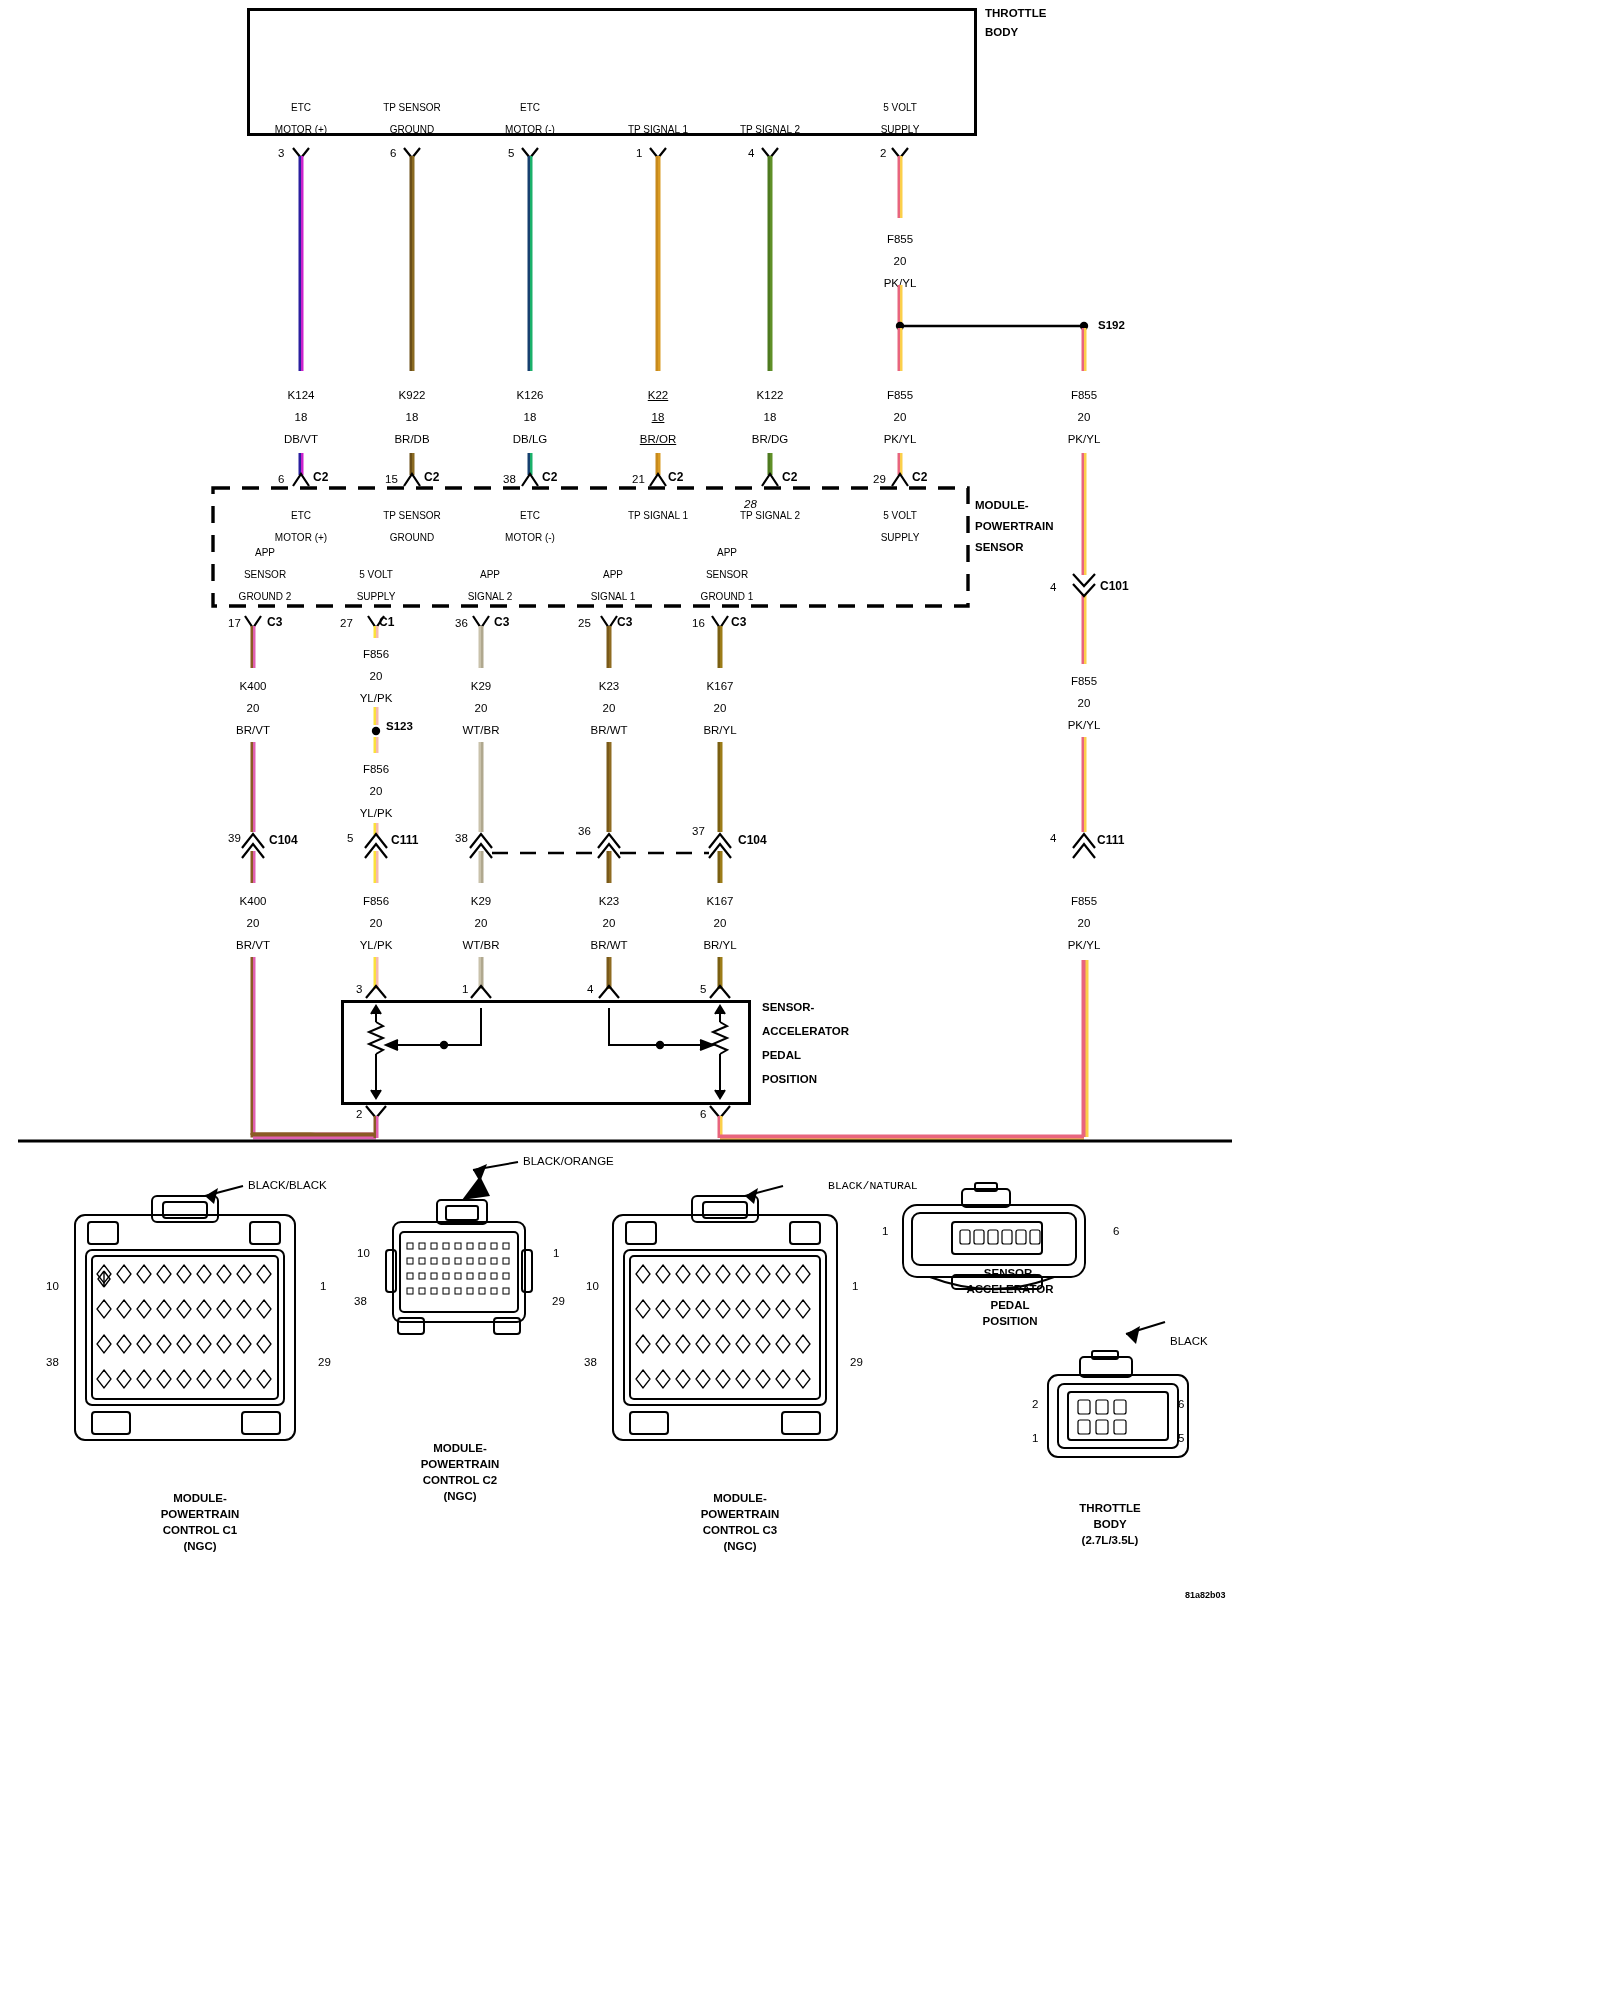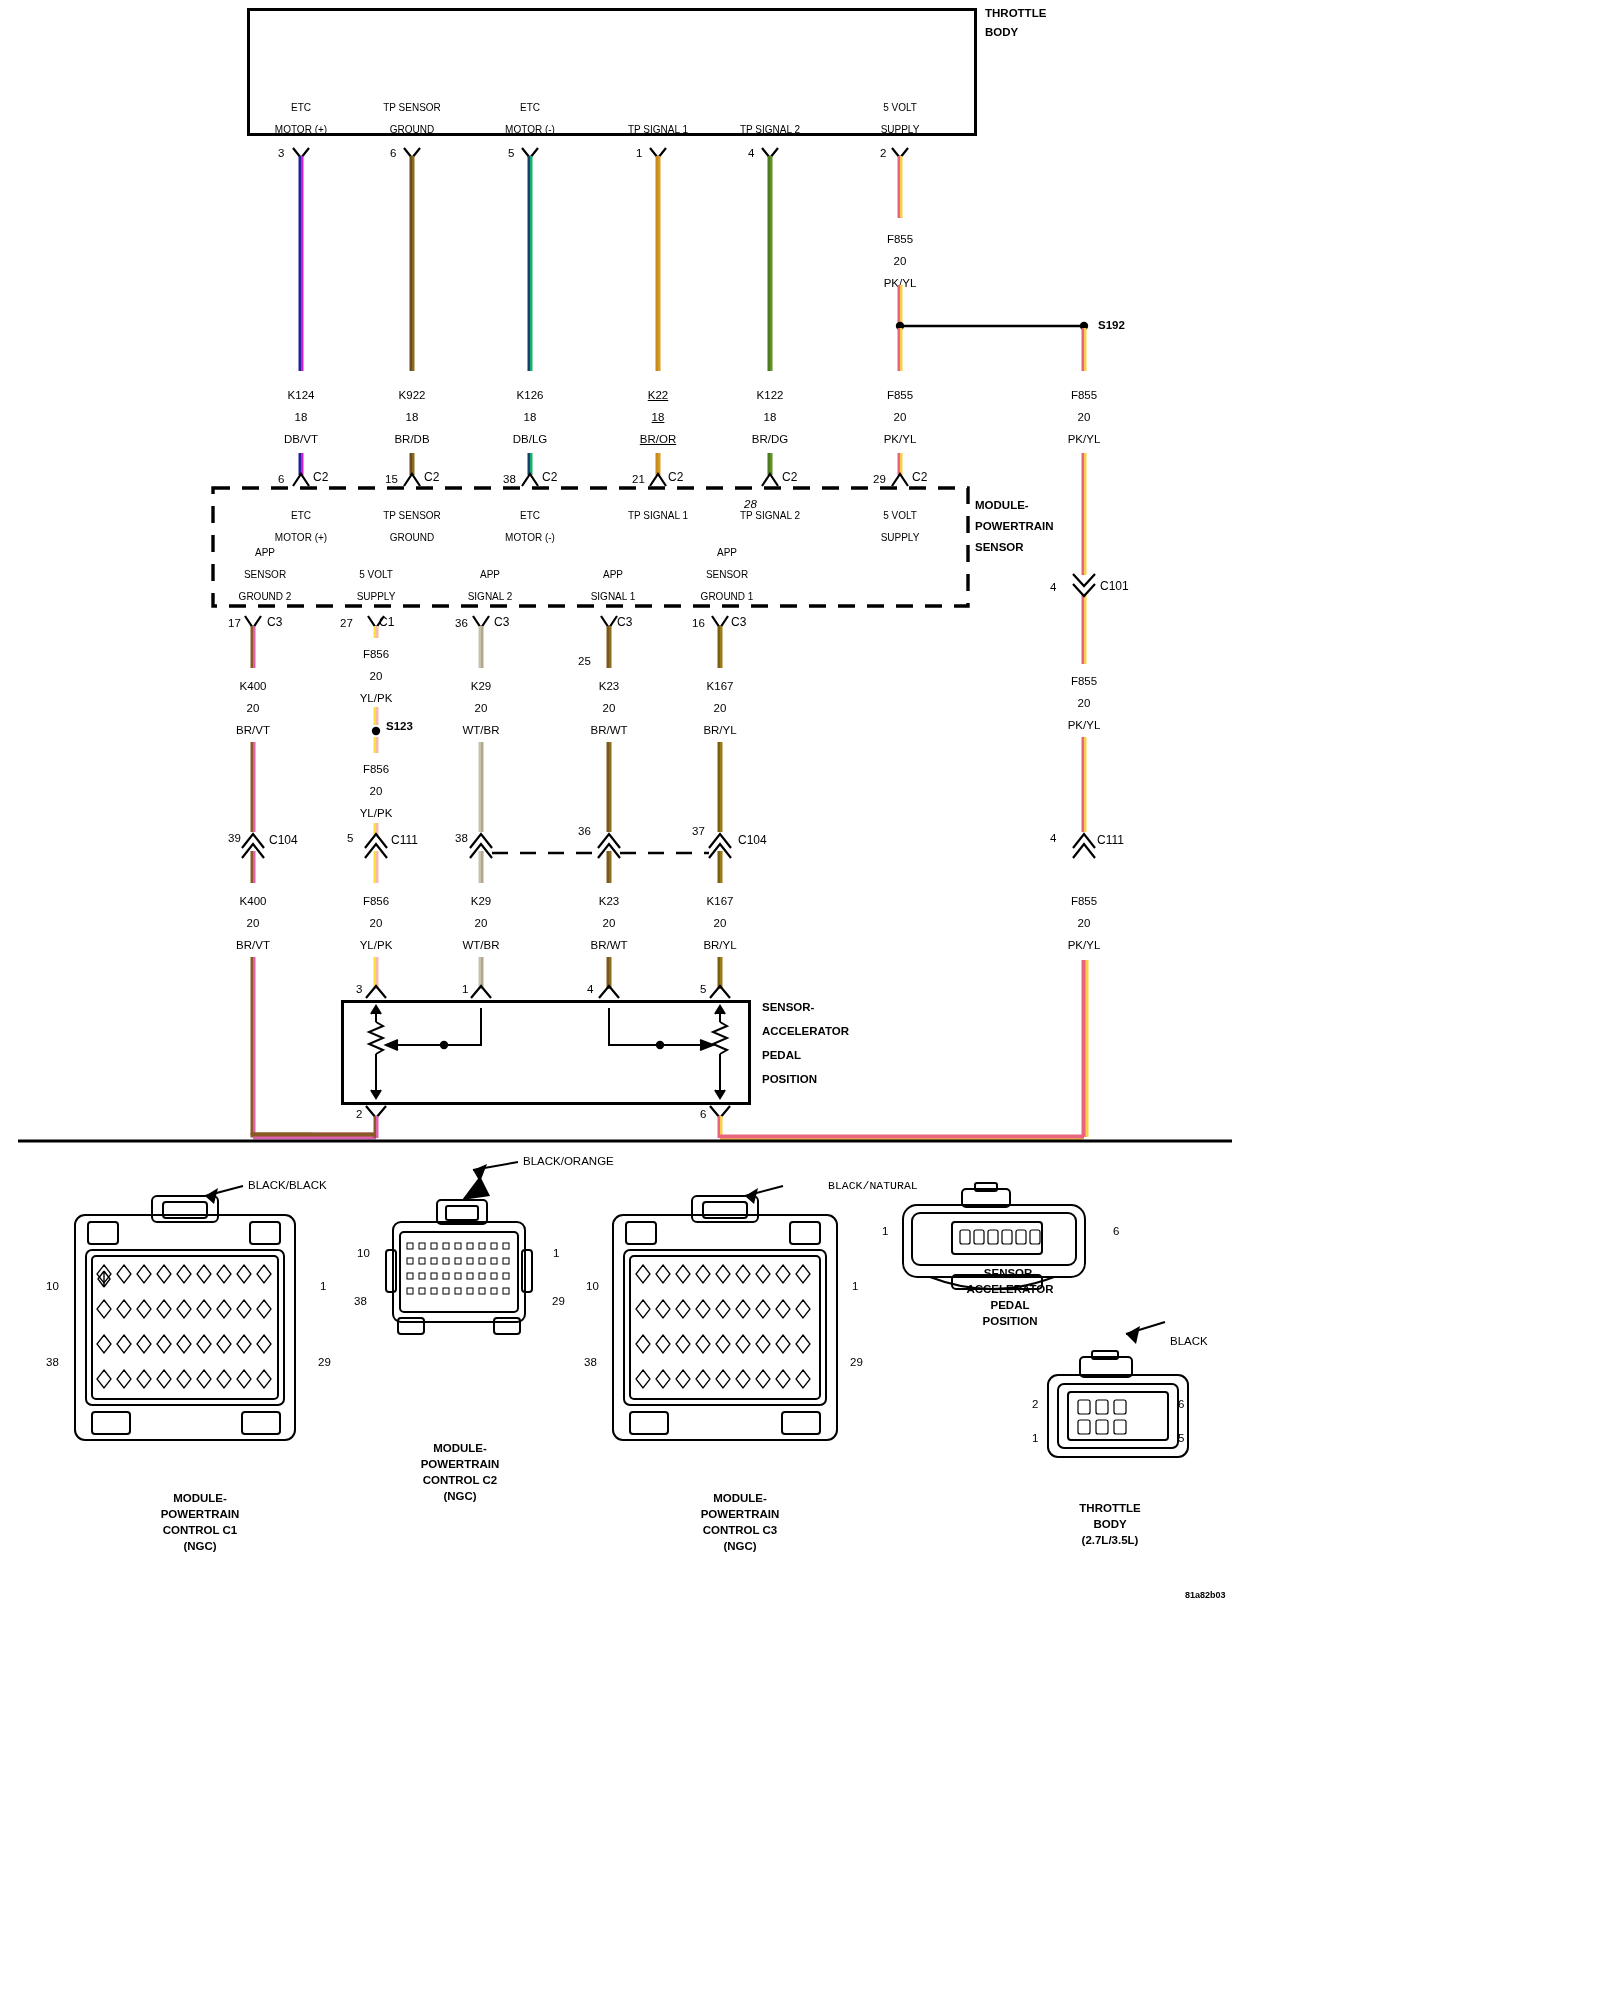--- a/index.html
+++ b/index.html
@@ -2,21 +2,21 @@
 <html><head>
 <meta charset="utf-8">
 <style>
   html,body{margin:0;padding:0;background:#fff;}
   body{width:1240px;height:1600px;font-family:"Liberation Sans",sans-serif;color:#000;}
   #sheet{position:relative;width:1240px;height:1600px;overflow:hidden;}
   .t{position:absolute;font-size:11.5px;line-height:1;white-space:nowrap;}
   .b{font-weight:bold;}
   .box{position:absolute;border:3px solid #000;box-sizing:border-box;background:transparent;}
   svg.ov{position:absolute;left:0;top:0;width:1240px;height:1600px;pointer-events:none;}
-  .cid{position:absolute;font-size:12px;font-weight:normal;}
+  .cid{position:absolute;font-size:12px;font-weight:bold;}
   .pin{position:absolute;font-size:11.5px;}
   .conn-cap{position:absolute;text-align:center;font-size:11.5px;font-weight:bold;line-height:16px;transform:translateX(-50%);}
   .wirecol{position:absolute;text-align:center;transform:translateX(-50%);font-size:11.5px;line-height:22px;}
   .hdr{position:absolute;text-align:center;transform:translateX(-50%);font-size:10px;line-height:22px;}
   .code{position:absolute;font-size:9px;font-weight:bold;}
 </style>
 </head>
 <body>
 
 <div id="sheet">
@@ -175,21 +175,21 @@
     <div>SENSOR</div>
     <div>GROUND 1</div>
   </div>
 
   <div class="pin" style="left:228px;top:617px;">17</div>
   <div class="cid" style="left:267px;top:615px;">C3</div>
   <div class="pin" style="left:340px;top:617px;">27</div>
   <div class="cid" style="left:379px;top:615px;">C1</div>
   <div class="pin" style="left:455px;top:617px;">36</div>
   <div class="cid" style="left:494px;top:615px;">C3</div>
-  <div class="pin" style="left:578px;top:617px;margin-top:38px;">25</div>
+  <div class="pin" style="left:578px;top:617px;">25</div>
   <div class="cid" style="left:617px;top:615px;">C3</div>
   <div class="pin" style="left:692px;top:617px;">16</div>
   <div class="cid" style="left:731px;top:615px;">C3</div>
 
   <div class="pin" style="left:1050px;top:581px;">4</div>
   <div class="cid" style="left:1100px;top:579px;">C101</div>
 
   <div class="wirecol" style="left:253px;top:675px;">
     <div>K400</div>
     <div>20</div>

